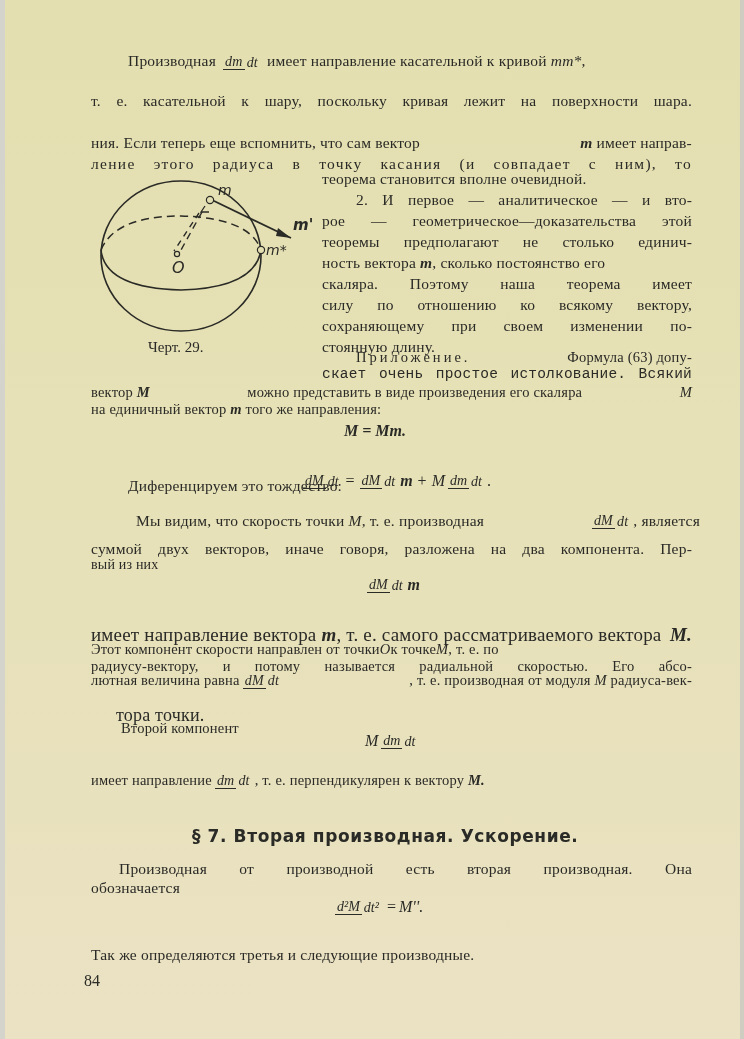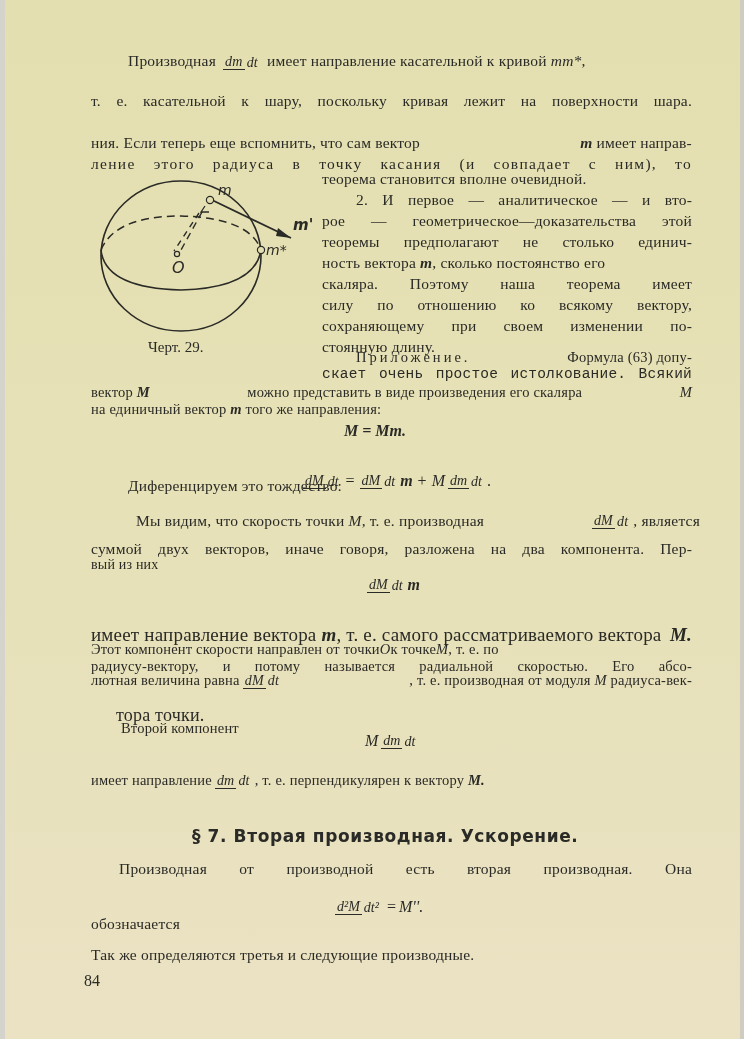--- a/index.html
+++ b/index.html
@@ -191,21 +191,21 @@
         <span class="num">dm</span>
         <span class="den">dt</span>
       </span>
     <span>, т. е. перпендикулярен к вектору</span>&nbsp;
     <span class="bi">M.</span>
   </div>
 
   <div class="heading" style="left:192px; top:826px;">§ 7. Вторая производная. Ускорение.</div>
 
   <div class="line just" style="left:119px; top:860px; width:573px;">Производная от производной есть вторая производная. Она</div>
-  <div class="line" style="left:91px; top:879px;margin-top:36px;">обозначается</div>
+  <div class="line" style="left:91px; top:879px;">обозначается</div>
 
   <div class="formula" style="left:332px; top:898px; display:flex; align-items:center;">
     <span class="frac">
         <span class="num">d²M</span>
         <span class="den">dt²</span>
       </span>
     <span style="font-style:normal; margin:0 3px;">=</span>
     <span>M''.</span>
   </div>
 

